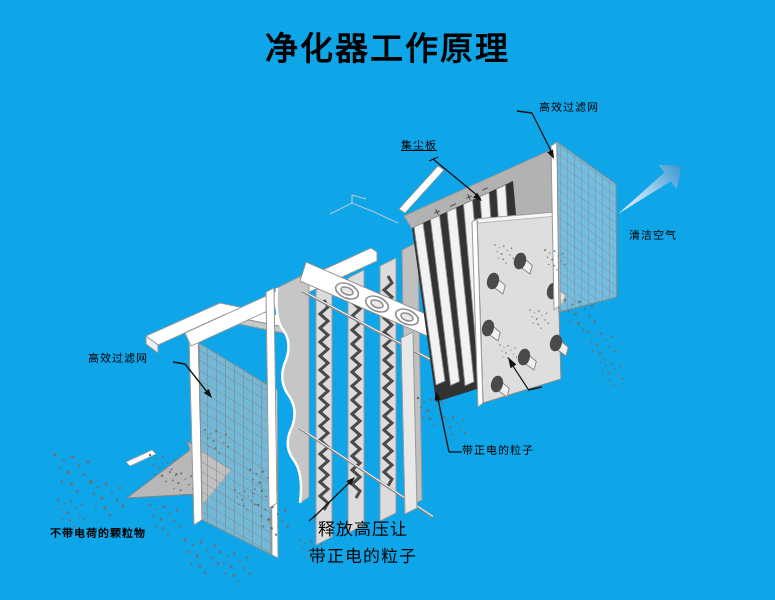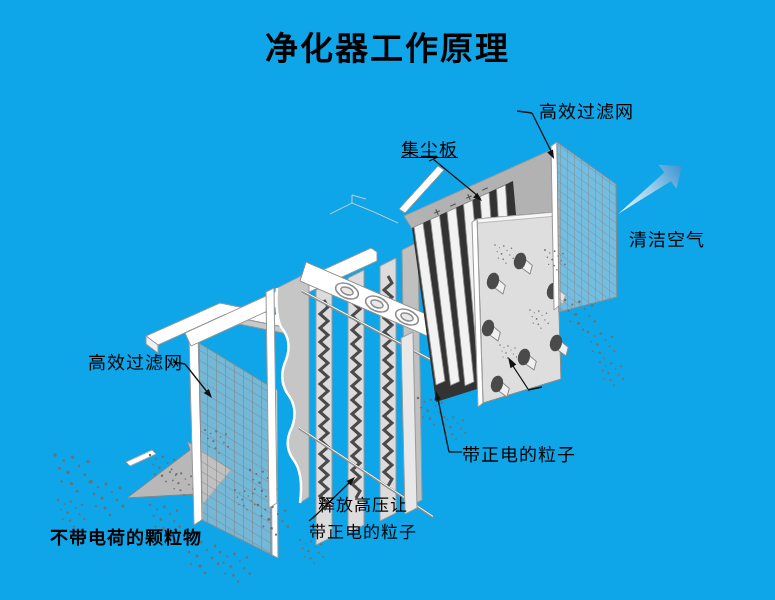--- a/index.html
+++ b/index.html
@@ -1,24 +1,24 @@
 <!DOCTYPE html>
 <html lang="zh-CN" style="--clean-air-arrow: #3d94d1; --intake-arrow: #b8b8b8; --diagram-outline: #8a8a8a; --plate-dark: #333333; --background: #ffffff; --label-text: #000000;"><head>
 <meta charset="utf-8">
 <style>
   html,body{margin:0;padding:0;background:#fff;}
   #stage{
     position:relative;width:775px;height:600px;background:#0ea5e9;overflow:hidden;
     font-family:"Liberation Sans","DejaVu Sans",sans-serif;color:#000;
   }
   #art{position:absolute;left:0;top:0;}
-  .lbl{position:absolute;font-size:18px;line-height:1.25;white-space:nowrap;color:#000;letter-spacing:1px;}
+  .lbl{position:absolute;font-size:11px;line-height:1.25;white-space:nowrap;color:#000;letter-spacing:1px;}
   #title{position:absolute;left:0;right:0;top:22px;text-align:center;
          font-size:33px;font-weight:600;letter-spacing:2px;}
-  #discharge{position:absolute;left:298px;top:492px;width:130px;text-align:center;
+  #discharge{position:absolute;left:298px;top:516px;width:130px;text-align:center;
              font-size:17px;line-height:1.6;letter-spacing:1px;}
   .gradEnd{stop-color:var(--clean-air-arrow,#3d94d1);}
   .gradMid{stop-color:#9fd0ec;}
   .gradStart{stop-color:#eaf4fb;}
 </style>
 </head>
 <body>
 
 <div id="stage">
 

